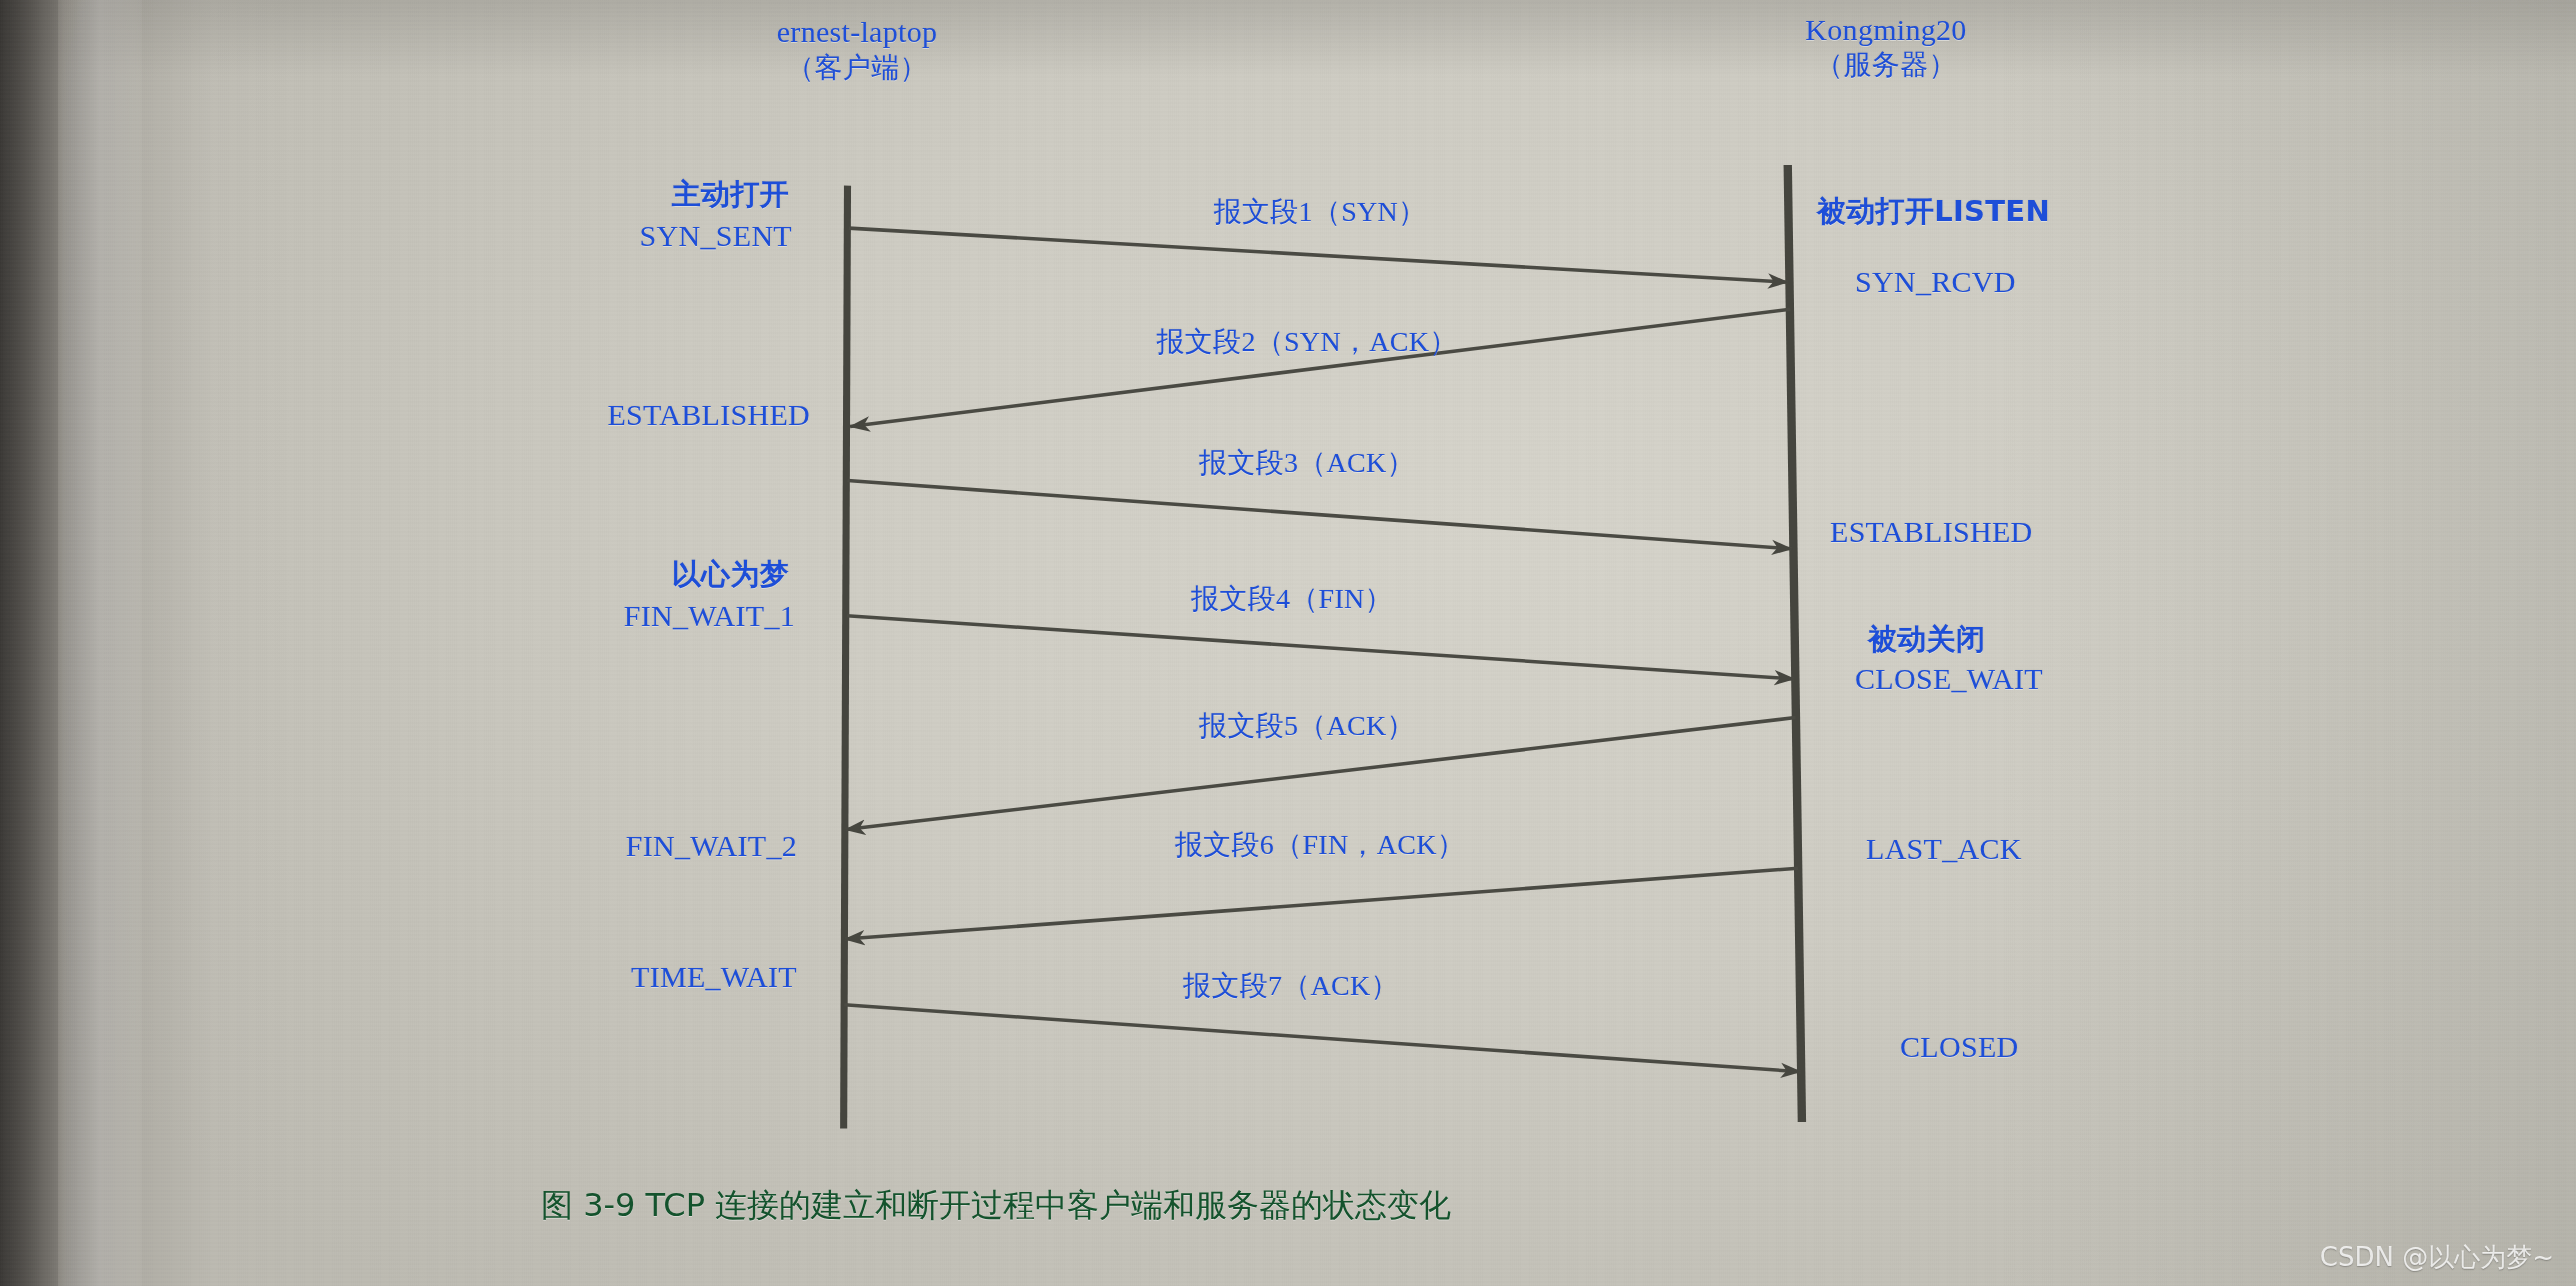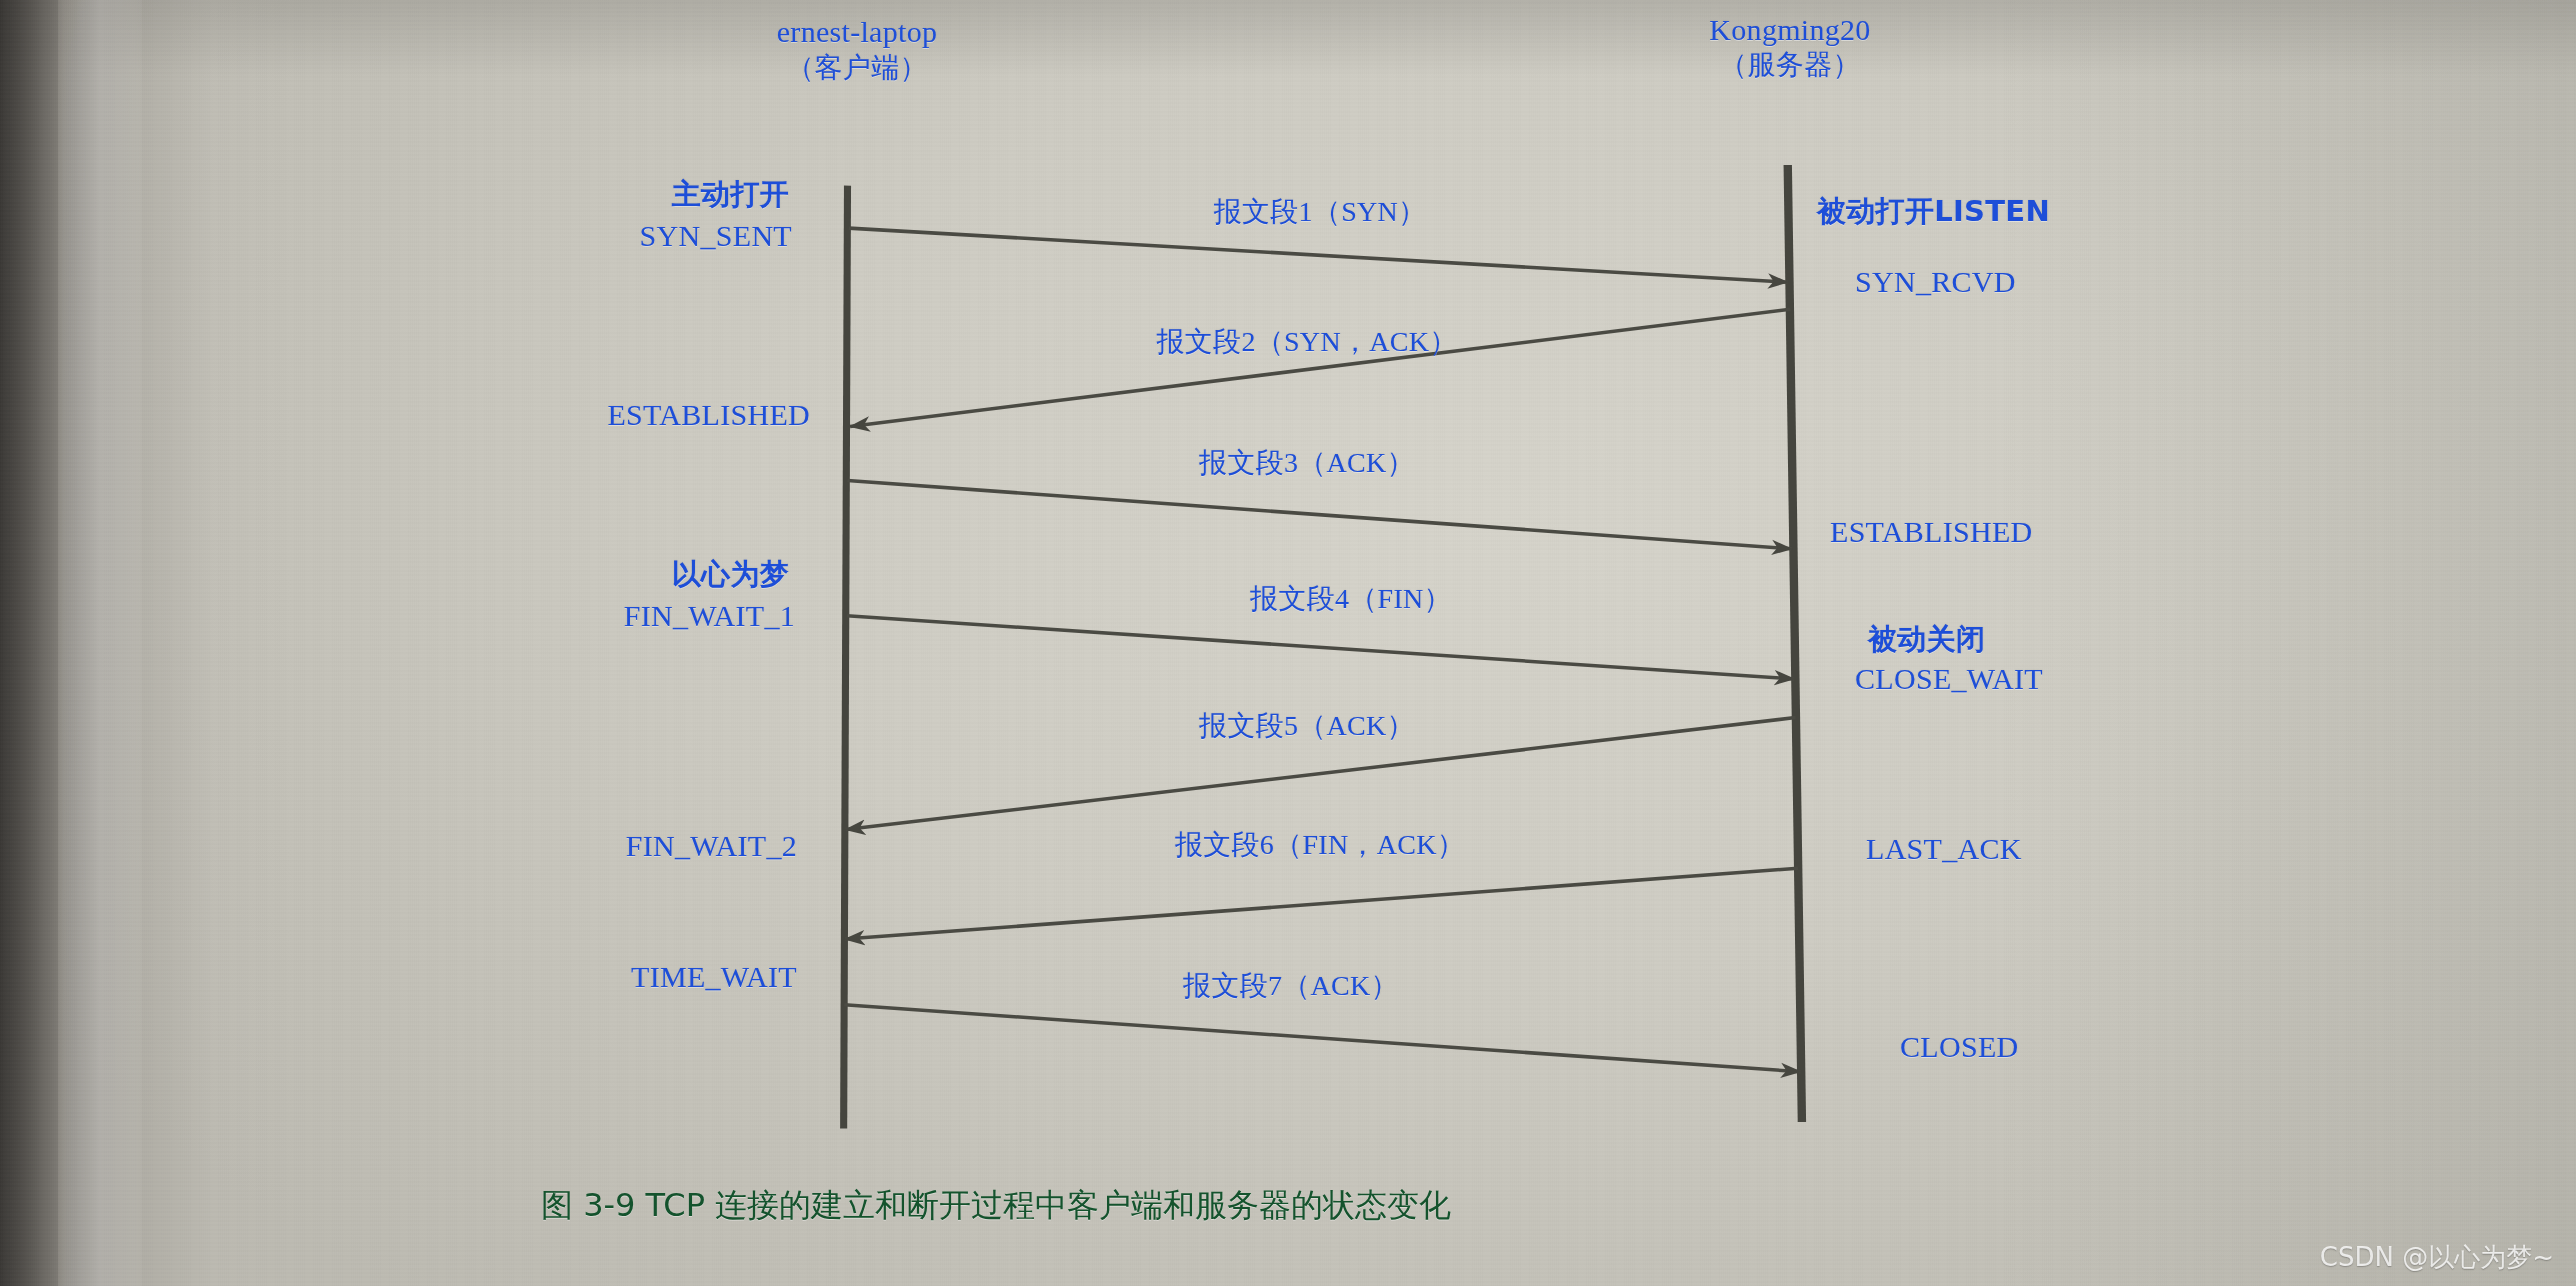--- a/index.html
+++ b/index.html
@@ -123,21 +123,21 @@
   <g>
     <line x1="1311" y1="1560" x2="2796" y2="1664" stroke="#4a4a43" stroke-width="5.5" marker-end="url(#ah-r)"></line>
   </g>
 </svg>
 
 <div class="lbl hdr ctr" style="left:857px;top:14px;">
   <div>ernest-laptop</div>
   <div class="cn" style="font-family:'DejaVu Sans','Liberation Sans',sans-serif;font-size:28px;">（客户端）</div>
 </div>
 
-<div class="lbl hdr ctr" style="left:1790px;top:11.6px;">
+<div class="lbl hdr ctr" style="left:1886px;top:11.6px;">
   <div>Kongming20</div>
   <div class="cn" style="font-family:'DejaVu Sans','Liberation Sans',sans-serif;font-size:28px;">（服务器）</div>
 </div>
 
 <div class="lbl state cn rgt" style="left:789px;top:175px;">主动打开</div>
 <div class="lbl state rgt" style="left:792px;top:219px;">SYN_SENT</div>
 
 <div class="lbl state rgt" style="left:810px;top:398px;">ESTABLISHED</div>
 
 <div class="lbl state cn rgt" style="left:789px;top:555px;">以心为梦</div>
@@ -155,21 +155,21 @@
 <div class="lbl state cn" style="left:1868px;top:620px;">被动关闭</div>
 <div class="lbl state" style="left:1855px;top:662px;">CLOSE_WAIT</div>
 
 <div class="lbl state" style="left:1866px;top:832px;">LAST_ACK</div>
 
 <div class="lbl state" style="left:1900px;top:1030px;">CLOSED</div>
 
 <div class="lbl msg ctr" style="left:1320px;top:193px;">报文段1（SYN）</div>
 <div class="lbl msg ctr" style="left:1307px;top:323px;">报文段2（SYN，ACK）</div>
 <div class="lbl msg ctr" style="left:1307px;top:444px;">报文段3（ACK）</div>
-<div class="lbl msg ctr" style="left:1351px;top:580px;">报文段4（FIN）</div>
+<div class="lbl msg ctr" style="left:1292px;top:580px;">报文段4（FIN）</div>
 <div class="lbl msg ctr" style="left:1307px;top:707px;">报文段5（ACK）</div>
 <div class="lbl msg ctr" style="left:1320px;top:826px;">报文段6（FIN，ACK）</div>
 <div class="lbl msg ctr" style="left:1271px;top:967px;margin-left:20px;">报文段7（ACK）</div>
 
 <div class="caption" style="left:541px;top:1184px;">图 3-9  TCP 连接的建立和断开过程中客户端和服务器的状态变化</div>
 
 <div id="watermark">CSDN @以心为梦~</div>
 
 
 </body></html>

